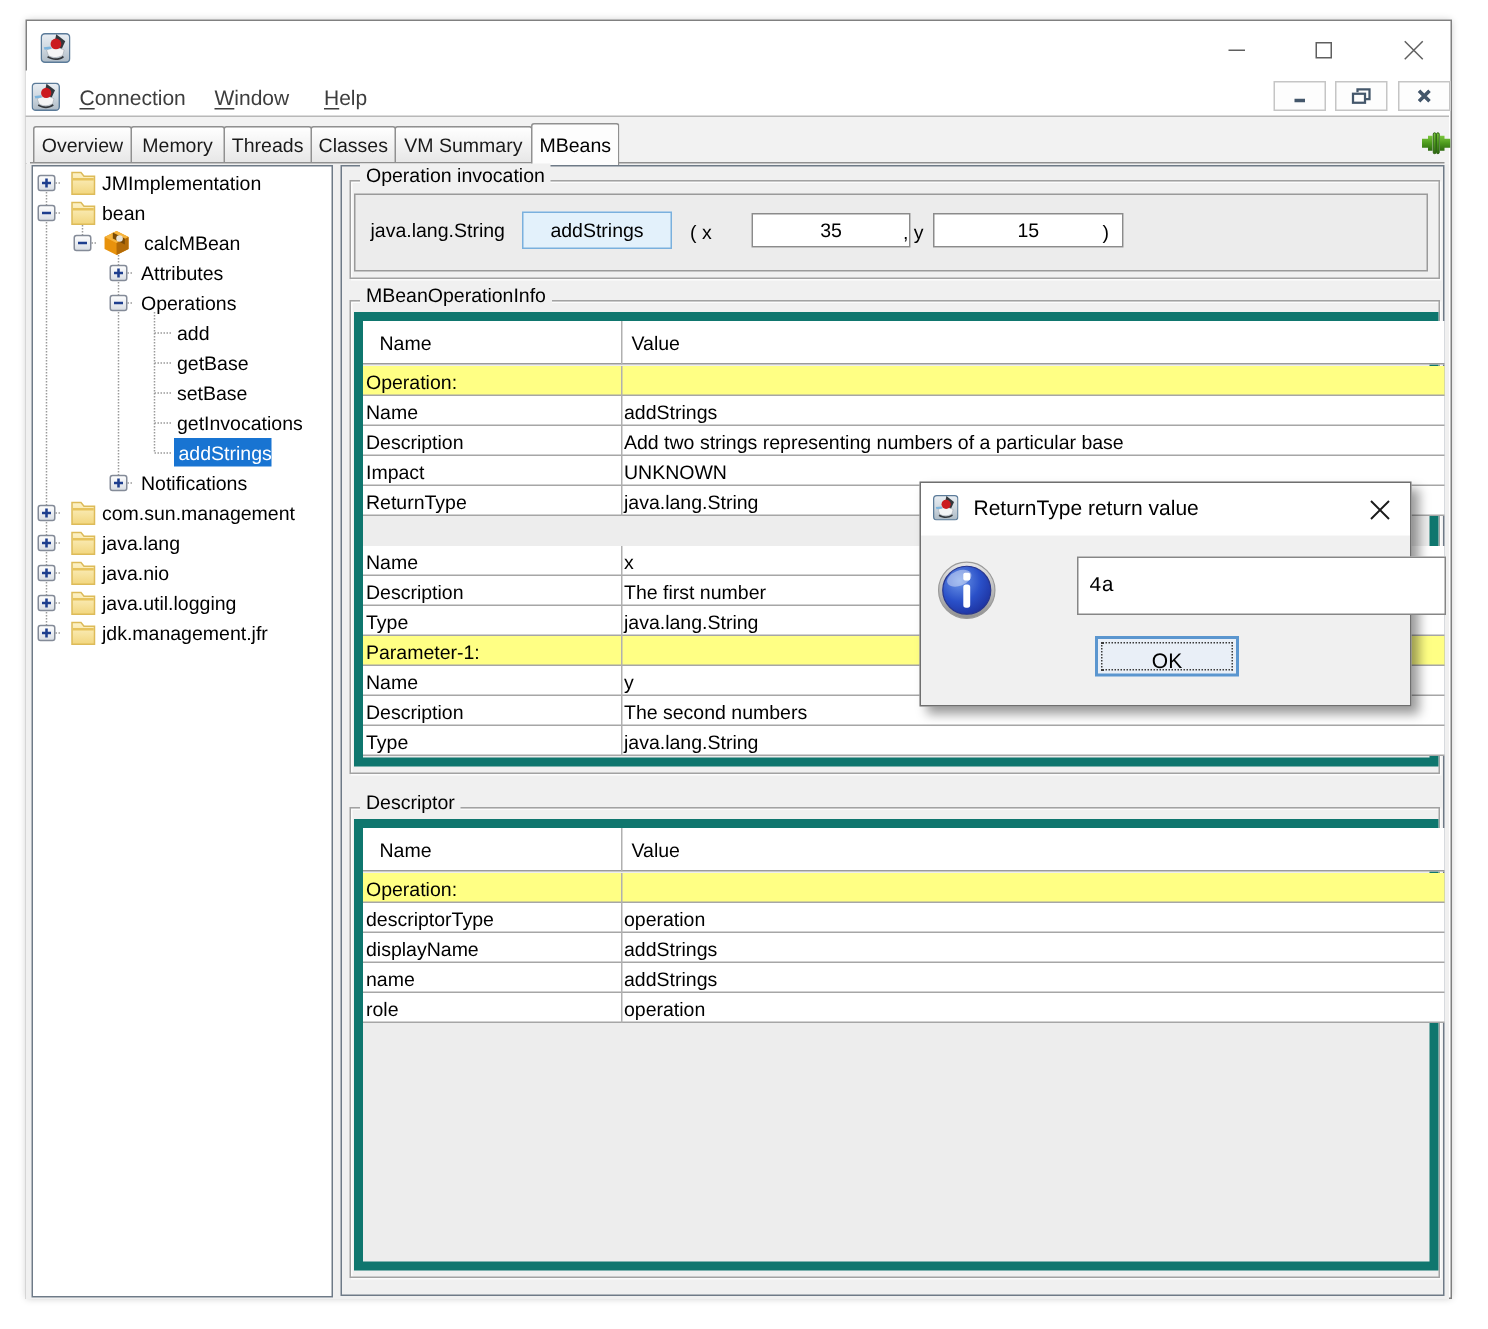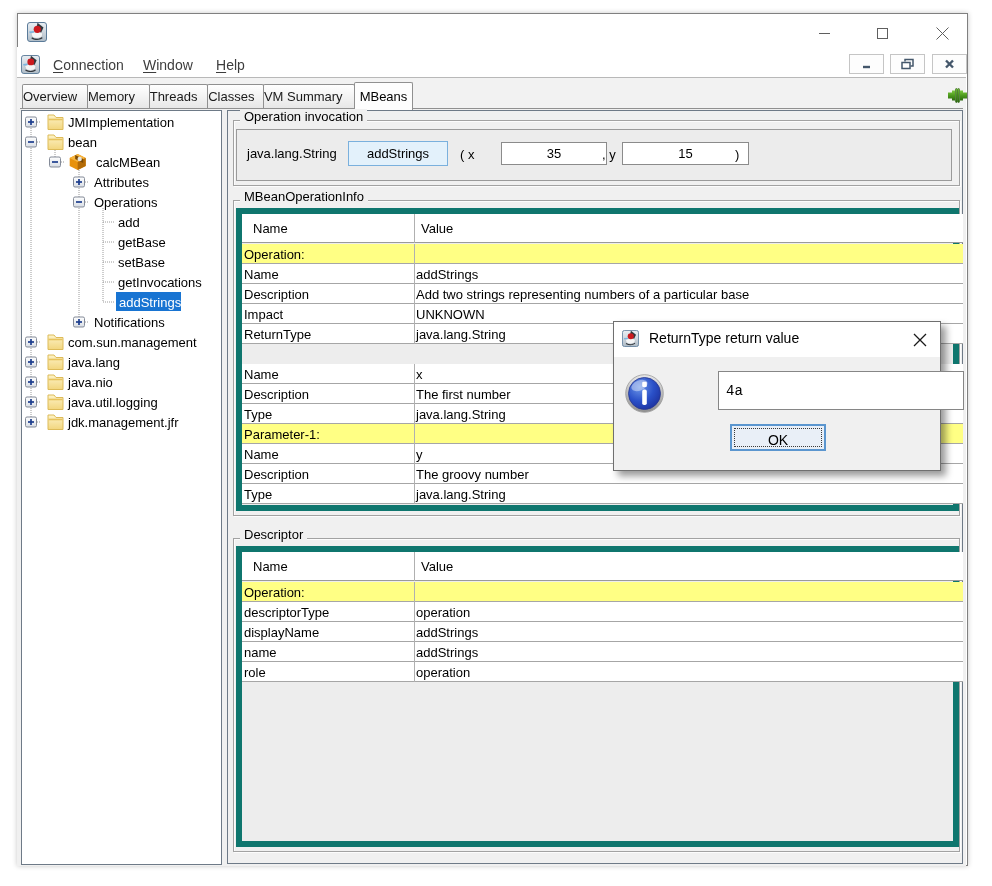--- a/index.html
+++ b/index.html
@@ -10,21 +10,21 @@
 
 #titletext { left:35px; top:10px; color:#60656a; font-size:15px; white-space:nowrap; }
 .wbtn { top:12px; width:17px; height:17px; }
 
 #menubar { left:0; top:34px; width:949px; height:31px; background:#fff; border-bottom:1px solid #b8b8b8; }
 .mitem { top:44px; font-size:14px; color:#3d3d3d; }
 .mitem u { text-decoration-thickness:1px; text-underline-offset:2px; }
 .ifbtn { top:41px; width:35px; height:20px; background:#fdfdfd; border:1px solid #c5c5c5; }
 
 #tabstrip { left:0; top:65px; width:949px; height:31px; background:#f2f2f2; }
-.tab { top:71px; height:24px; background:linear-gradient(#ffffff,#e7e7e7); border:1px solid #909090; border-bottom:none; border-radius:2px 2px 0 0; font-size:13px; text-align:left; padding-top:4px; color:#1a1a1a; }
+.tab { top:71px; height:24px; background:linear-gradient(#ffffff,#e7e7e7); border:1px solid #909090; border-bottom:none; border-radius:2px 2px 0 0; font-size:13px; text-align:center; padding-top:4px; color:#1a1a1a; }
 #tabline { left:3px; top:95px; width:943px; height:1px; background:#909090; }
 #tabsel { left:337px; top:69px; width:59px; height:28px; background:#fdfdfd; border:1px solid #909090; border-radius:2px 2px 0 0; border-bottom:none; font-size:13px; text-align:center; padding-top:6px; z-index:2; }
 
 #treepanel { left:4px; top:97px; width:201px; height:755px; background:#fff; border:1px solid #6e7a87; }
 #rightpanel { left:210px; top:97px; width:736px; height:754px; background:#f0f0f0; border:1px solid #6e7a87; }
 
 .group { border:1px solid #a2a2a2; box-shadow:1px 1px 0 #fcfcfc, inset 1px 1px 0 #fcfcfc; }
 .gtitle { font-size:13px; background:#f0f0f0; padding:0 4px; z-index:2; white-space:nowrap; }
 
 #opbox { left:8px; top:18px; width:716px; height:52px; background:#ececec; border:1px solid #9a9a9a; }
@@ -269,21 +269,21 @@
           <span class="tcell-v"></span>
           <span class="vdiv"></span>
         </div>
         <div class="abs trow" style="top:230px">
           <span class="tcell-n">Name</span>
           <span class="tcell-v">y</span>
           <span class="vdiv"></span>
         </div>
         <div class="abs trow" style="top:250px">
           <span class="tcell-n">Description</span>
-          <span class="tcell-v">The groovy number</span>
+          <span class="tcell-v">The second numbers</span>
           <span class="vdiv"></span>
         </div>
         <div class="abs trow" style="top:270px">
           <span class="tcell-n">Type</span>
           <span class="tcell-v">java.lang.String</span>
           <span class="vdiv"></span>
         </div>
       </div>
 
     <div class="abs group" style="left:5px;top:427px;width:727px;height:314px"></div>

